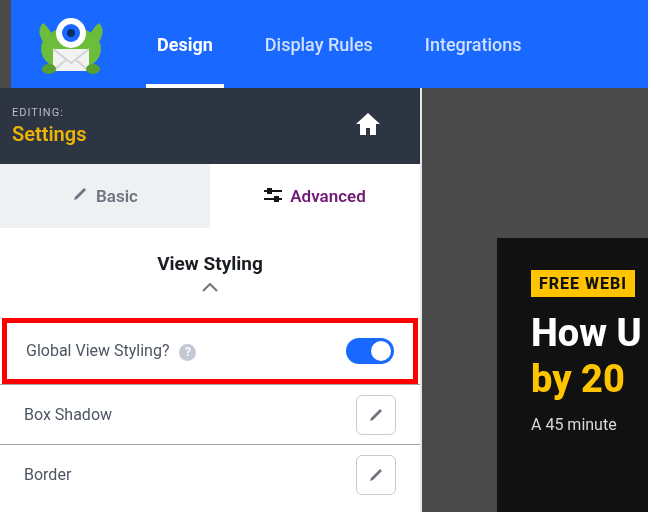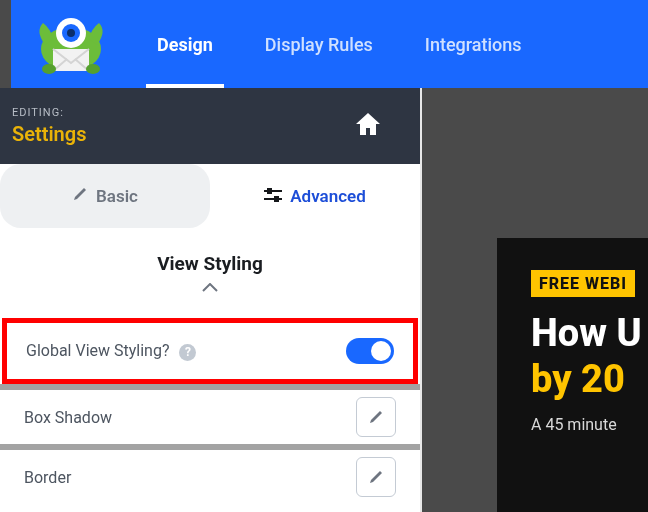--- a/index.html
+++ b/index.html
@@ -96,29 +96,28 @@
   }
   .subtab {
     flex: 1;
     display: flex;
     align-items: center;
     justify-content: center;
     gap: 8px;
     font-size: 17px;
     font-weight: 600;
     cursor: pointer;
-    border-radius: 21px;
   }
   .subtab.basic {
     background: #eef0f2;
     color: #6e7580;
   }
   .subtab.advanced {
     background: #fff;
-    color: #1d4ed8;
+    color: #701a75;
   }
   .section-header {
     display: flex;
     align-items: center;
     justify-content: space-between;
     padding: 24px 24px 20px 24px;
     font-size: 19px;
     font-weight: 700;
     color: #1a1d21;
     cursor: pointer;
@@ -126,21 +125,21 @@
   }
   .row {
     height: 60px;
     display: flex;
     align-items: center;
     justify-content: space-between;
     padding: 0 24px;
     font-size: 16px;
     color: #4d5560;
   }
-  .row-divider { border-top: 6px solid #a3a3a3; gap: 36px; }
+  .row-divider { border-top: 1px solid #a3a3a3; gap: 36px; }
   .highlight {
     border: 5px solid #ff0000;
     margin: 0 2px;
     padding: 0 19px;
     height: 66px;
   }
   .help-icon {
     display: inline-flex;
     width: 17px; height: 17px;
     border-radius: 50%;

